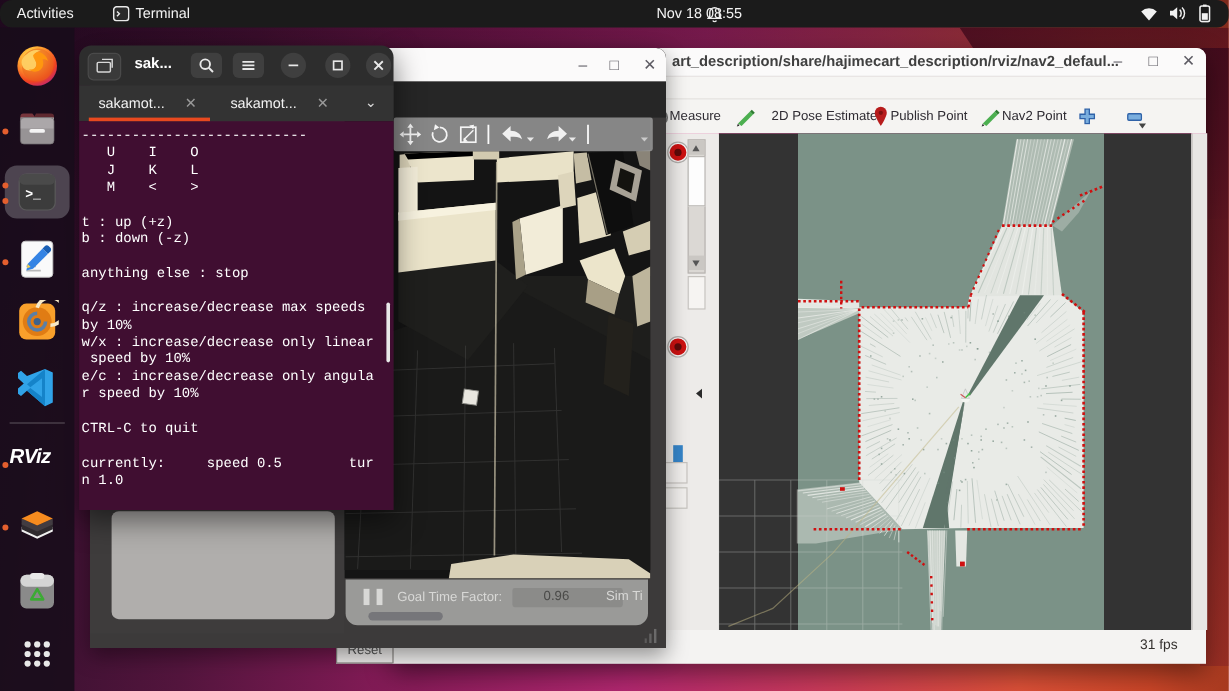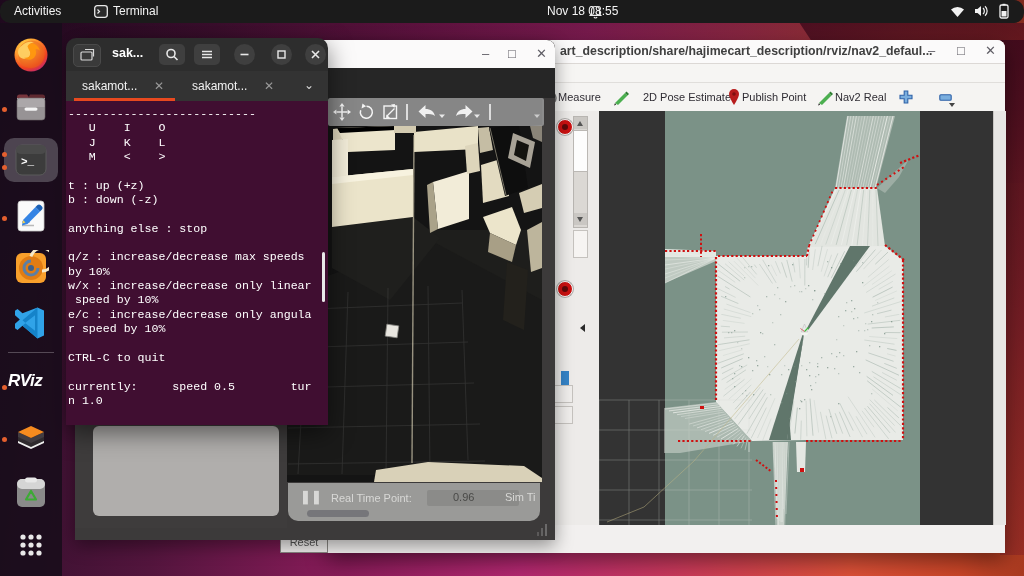--- a/index.html
+++ b/index.html
@@ -46,21 +46,21 @@
     <div class="title">art_description/share/hajimecart_description/rviz/nav2_defaul...</div>
     <div class="wbtn" style="left:601px;">–</div>
     <div class="wbtn" style="left:630px;">□</div>
     <div class="wbtn" style="left:658px;">✕</div>
   </div>
   <div class="menustrip"></div>
   <div class="toolbar">
     <span class="tlab" style="left:231px;">Measure</span>
     <span class="tlab" style="left:305px;margin-left:11px;">2D Pose Estimate</span>
     <span class="tlab" style="left:415px;">Publish Point</span>
-    <span class="tlab" style="left:508px;">Nav2 Real</span>
+    <span class="tlab" style="left:508px;">Nav2 Point</span>
     <svg class="abs" style="left:286px;top:7px;" width="18" height="16" viewBox="0 0 18 16">
       <path d="M2 13L12 3l2.5 2.5L5 15z" fill="#4caf50"></path>
         <path d="M12 3l2.5 2.5 1.5-1.5L13.5 1.5z" fill="#2e7d32"></path>
         <path d="M2 13l1.2 1.8L1 15.5z" fill="#333"></path>
     </svg>
     <svg class="abs" style="left:490px;top:7px;" width="18" height="16" viewBox="0 0 18 16">
       <path d="M2 13L12 3l2.5 2.5L5 15z" fill="#4caf50"></path>
         <path d="M12 3l2.5 2.5 1.5-1.5L13.5 1.5z" fill="#2e7d32"></path>
         <path d="M2 13l1.2 1.8L1 15.5z" fill="#333"></path>
     </svg>
@@ -451,20 +451,23 @@
         <line x1="177" y1="369" x2="178" y2="409" stroke="#cf1010" stroke-width="2.0" stroke-dasharray="2 5"></line>
         <rect x="201" y="357" width="4" height="4" fill="#cf1010"></rect>
         <rect x="101" y="295" width="4" height="3" fill="#cf1010"></rect>
         <circle cx="205.5" cy="220.5" r="4" fill="#f2f4f0"></circle>
         <path d="M205.5 213l3.4 8h-6.8z" fill="#e8e8e8" stroke="#b8b8b8" stroke-width="0.5"></path>
         <line x1="205.5" y1="220.5" x2="209.5" y2="216.5" stroke="#3abf3a" stroke-width="1.1"></line>
         <line x1="205.5" y1="220.5" x2="201.5" y2="217.5" stroke="#cc5555" stroke-width="0.9"></line>
       </g>
     </svg>
   <div class="abs" style="left:666px;top:71px;width:12px;height:414px;background:#e8e6e4;border-left:1px solid #c9c6c3;"></div>
+  <div class="statusbar">
+      <span style="position:absolute;left:623px;top:7px;">31 fps</span>
+    </div>
 </div>
 
 <div class="abs" style="left:280px;top:536px;width:46px;height:15px;background:#f1efee;border:1px solid #8a8884;font-size:11px;color:#555;text-align:center;line-height:11px;">Reset</div>
 
 <div id="gazebo" class="abs" style="left:75px;top:40px;width:480px;height:500px;background:#3c3a3a;border-radius:8px 8px 0 0;overflow:hidden;box-shadow:0 6px 18px rgba(0,0,0,0.4);">
   <div class="abs" style="left:0;top:0;width:480px;height:28px;background:#fbfafa;border-radius:8px 8px 0 0;">
     <div class="wbtn abs" style="left:407px;top:6px;color:#5e5c64;font-size:13px;">–</div>
     <div class="wbtn abs" style="left:433px;top:6px;color:#5e5c64;font-size:13px;">□</div>
     <div class="wbtn abs" style="left:461px;top:6px;color:#5e5c64;font-size:13px;">✕</div>
   </div>
@@ -534,21 +537,21 @@
       <path d="M111 16.5l3 3.5 3-3.5z" fill="#e8e8e8"></path>
       <path d="M128 18c1-4.5 4.5-7 9.5-7v-4l7 6.5-7 6.5v-4c-4 0-7 0-9.5 2z" fill="#f0f0f0"></path>
       <path d="M146 16.5l3 3.5 3-3.5z" fill="#e8e8e8"></path>
       <line x1="162" y1="6" x2="162" y2="22" stroke="#fafafa" stroke-width="1.5"></line>
       <path d="M206 16.5l3 3.5 3-3.5z" fill="#e8e8e8" opacity="0.7"></path>
     </svg>
   </div>
 
   <div class="abs" style="left:213px;top:443px;width:252px;height:38px;background:#9a9a98;border-radius:0 0 10px 10px;color:#d8d8d6;font-size:11px;">
     <span class="abs" style="left:12px;top:6px;font-weight:bold;font-size:13px;">❚❚</span>
-    <span class="abs" style="left:43px;top:9px;">Real Time Point:</span>
+    <span class="abs" style="left:43px;top:9px;">Goal Time Factor:</span>
     <span class="abs" style="left:139px;top:7px;width:66px;height:15px;background:#8b8b89;color:#4a4a48;padding-left:26px;padding-top:1px;border-radius:2px;">0.96</span>
     <span class="abs" style="left:217px;top:8px;">Sim Ti</span>
     <span class="abs" style="left:19px;top:27px;width:62px;height:7px;background:#76767a;border-radius:4px;"></span>
   </div>
   <svg class="abs" style="left:462px;top:484px;" width="12" height="12" viewBox="0 0 12 12">
       <g fill="#8a8a8a">
         <rect x="8" y="0" width="2" height="12" opacity="0.6"></rect>
         <rect x="4" y="4" width="2" height="8" opacity="0.5"></rect>
         <rect x="0" y="8" width="2" height="4" opacity="0.4"></rect>
       </g>

